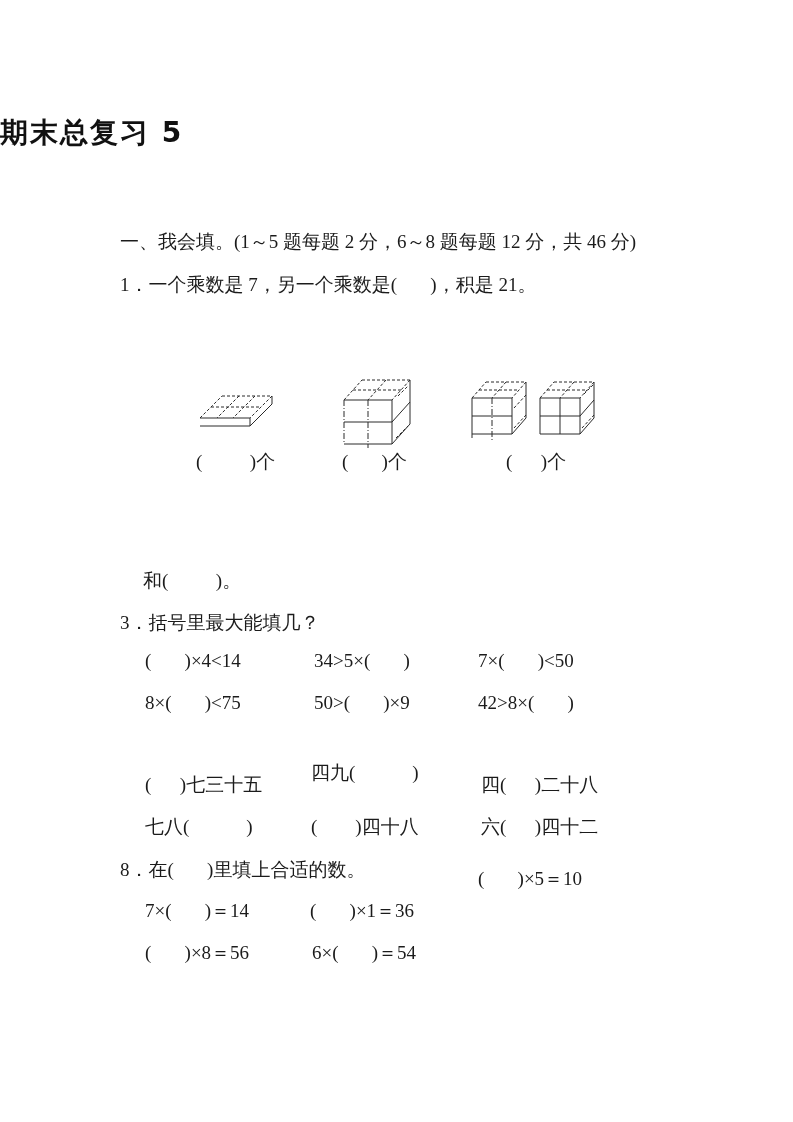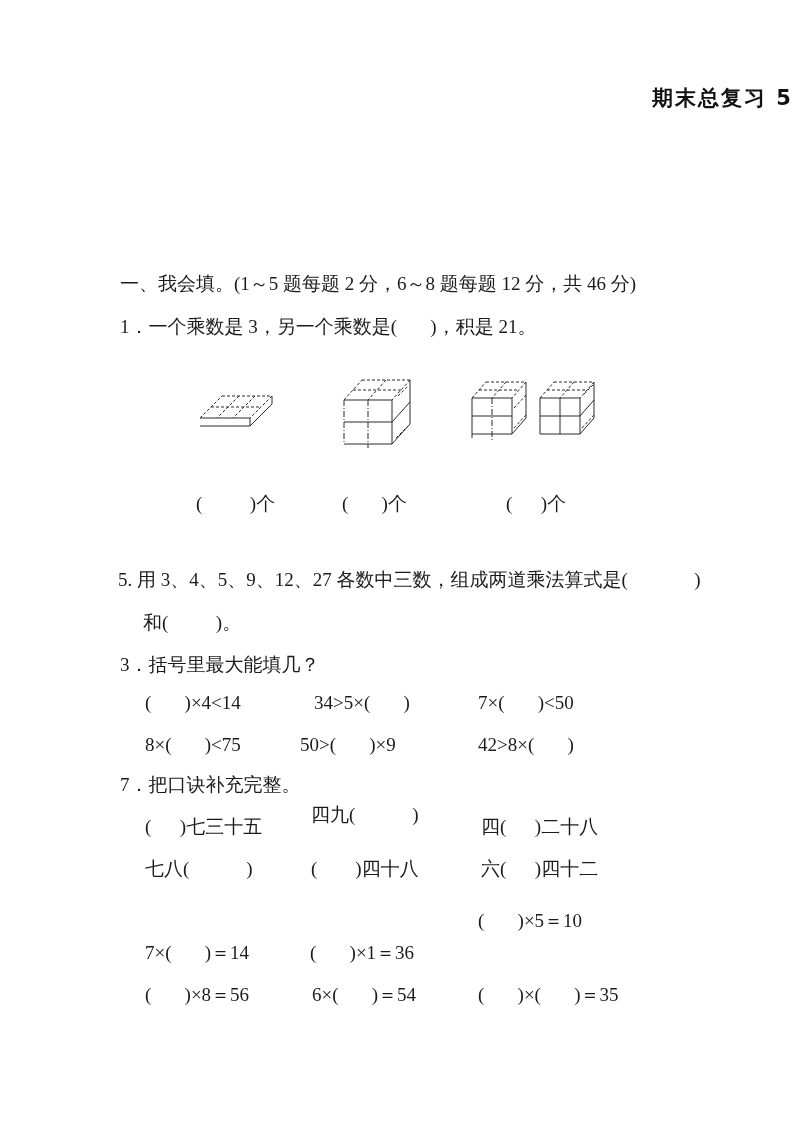--- a/index.html
+++ b/index.html
@@ -6,51 +6,50 @@
   .page{
     position:relative;
     width:793px;height:1122px;
     background:#ffffff;
     font-family:"Liberation Serif","DejaVu Serif",serif;
     color:#1b1b1b;
     overflow:hidden;
   }
   .title{
     position:absolute;
-    top:84px;left:0;width:100%;
-    text-align:right;
+    top:114px;left:0;width:100%;
+    text-align:left;
     font-family:"DejaVu Sans","Liberation Sans",sans-serif;
     font-weight:700;
-    font-size:21px;
+    font-size:28px;
     letter-spacing:2px;
     color:#111;
   }
   .line{
     position:absolute;
     left:120px;
     font-size:19px;
     line-height:26px;
     white-space:pre;
-    margin-top:42px;
   }
   .fig{position:absolute;}
   .fig line, .fig polyline{stroke:#2a2a2a;stroke-width:1;fill:none;}
   .dash{stroke-dasharray:3,2;}
   .dashdot{stroke-dasharray:6,2,1,2;}
 </style>
 </head>
 <body>
 
 <div class="page">
 
   <div class="title">期末总复习 5</div>
 
   <div class="line" style="top:229px">一、我会填。(1～5 题每题 2 分，6～8 题每题 12 分，共 46 分)</div>
 
-  <div class="line" style="top:272px">1．一个乘数是 3，另一个乘数是(       )，积是 21。</div>
+  <div class="line" style="top:272px">1．一个乘数是 7，另一个乘数是(       )，积是 21。</div>
 
   <svg class="fig" style="left:198px;top:382px" width="78" height="62" viewBox="0 0 78 62">
     <line class="dash" x1="2" y1="36" x2="24" y2="14"></line>
     <line class="dash" x1="24" y1="14" x2="74" y2="14"></line>
     <line class="dash" x1="74" y1="14" x2="52" y2="36"></line>
     <line class="dash" x1="41" y1="14" x2="19" y2="36"></line>
     <line class="dash" x1="57" y1="14" x2="35" y2="36"></line>
     <line class="dash" x1="13" y1="25" x2="63" y2="25"></line>
     <line x1="2" y1="36" x2="52" y2="36"></line>
     <line x1="2" y1="44" x2="52" y2="44"></line>
@@ -113,39 +112,37 @@
     <line x1="112" y1="40" x2="126" y2="24"></line>
     <line class="dash" x1="114" y1="52" x2="126" y2="39"></line>
     <line class="dash" x1="116" y1="18" x2="126" y2="8"></line>
   </svg>
 
   <div class="line" style="left:196px;top:449px">(          )个</div>
   <div class="line" style="left:342px;top:449px">(       )个</div>
   <div class="line" style="left:506px;top:449px">(      )个</div>
 
 
-  <div class="line" style="left:118px;top:525px">5. 用 3、4、5、9、12、27 各数中三数，组成两道乘法算式是(              )</div>
   <div class="line" style="left:143px;top:568px">和(          )。</div>
 
   <div class="line" style="top:610px">3．括号里最大能填几？</div>
   <div class="line" style="left:145px;top:648px">(       )×4&lt;14</div>
   <div class="line" style="left:314px;top:648px">34&gt;5×(       )</div>
   <div class="line" style="left:478px;top:648px">7×(       )&lt;50</div>
   <div class="line" style="left:145px;top:690px">8×(       )&lt;75</div>
-  <div class="line" style="left:300px;top:690px">50&gt;(       )×9</div>
+  <div class="line" style="left:314px;top:690px">50&gt;(       )×9</div>
   <div class="line" style="left:478px;top:690px">42&gt;8×(       )</div>
 
-  <div class="line" style="top:730px">7．把口诀补充完整。</div>
   <div class="line" style="left:145px;top:772px">(      )七三十五</div>
   <div class="line" style="left:311px;top:760px">四九(            )</div>
   <div class="line" style="left:481px;top:772px">四(      )二十八</div>
   <div class="line" style="left:145px;top:814px">七八(            )</div>
   <div class="line" style="left:311px;top:814px">(        )四十八</div>
   <div class="line" style="left:481px;top:814px">六(      )四十二</div>
 
+  <div class="line" style="top:857px">8．在(       )里填上合适的数。</div>
   <div class="line" style="left:145px;top:898px">7×(       )＝14</div>
   <div class="line" style="left:310px;top:898px">(       )×1＝36</div>
   <div class="line" style="left:478px;top:866px">(       )×5＝10</div>
   <div class="line" style="left:145px;top:940px">(       )×8＝56</div>
   <div class="line" style="left:312px;top:940px">6×(       )＝54</div>
-  <div class="line" style="left:478px;top:940px">(       )×(       )＝35</div>
 
 </div>
 
 </body></html>

